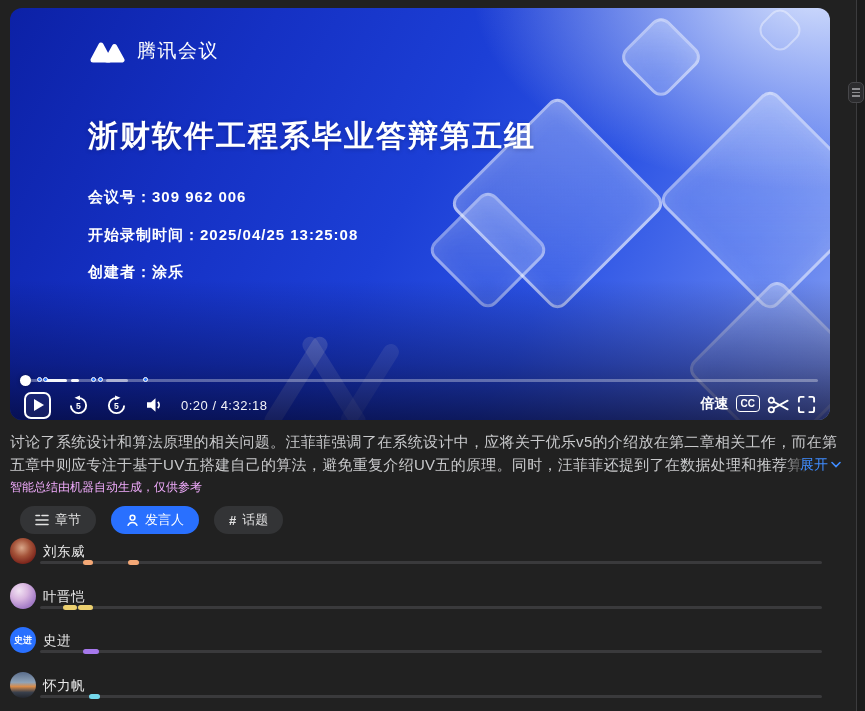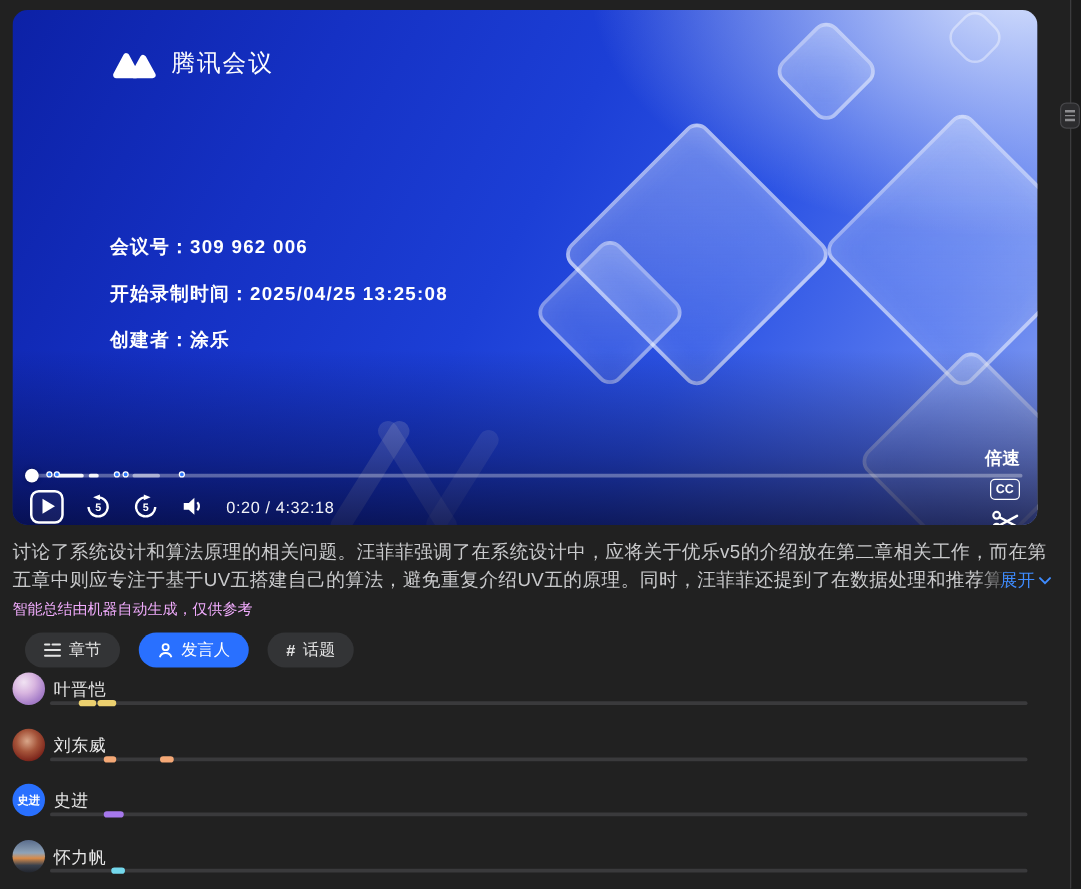--- a/index.html
+++ b/index.html
@@ -50,21 +50,21 @@
   .playhead { position:absolute; width:11px; height:11px; border-radius:50%; background:#fff;
     top:-4px; margin-left:-2px; box-shadow:0 0 4px rgba(0,0,0,0.3); }
   .p-dot { position:absolute; width:5px; height:5px; border-radius:50%; top:-2px;
     border:1.5px solid #fff; }
   .p-seg { position:absolute; height:3px; border-radius:2px; top:0; background:#fff; }
 
   
   .controls { position:absolute; left:14px; right:14px; top:382px; height:30px;
     display:flex; justify-content:space-between; align-items:center; }
   .c-left { display:flex; align-items:center; gap:17px; }
-  .c-right { display:flex; align-items:flex-end; gap:7px;flex-direction:column; }
+  .c-right { display:flex; align-items:flex-start; gap:7px; }
   .play-btn { width:27px; height:27px; border:2px solid #fff; border-radius:7px;
     display:flex; align-items:center; justify-content:center; background:rgba(255,255,255,0.06); }
   .play-tri { width:0; height:0; border-left:10px solid #fff; border-top:6px solid transparent;
     border-bottom:6px solid transparent; margin-left:3px; }
   .icon-btn { display:flex; align-items:center; justify-content:center; }
   .time-label { font-size:13px; color:rgba(255,255,255,0.95); letter-spacing:0.5px; }
   .speed-label { font-size:14px; font-weight:700; color:#fff; }
   .cc-badge { font-size:10px; font-weight:700; color:#fff; border:1.6px solid #fff;
     border-radius:4px; padding:1px 4px; line-height:13px; }
 
@@ -128,20 +128,21 @@
     <div class="brand-row">
       <span>
         <svg width="40" height="25" viewBox="0 0 40 25">
           <path d="M5 21 L13 6 L21 21 Z" fill="#fff" stroke="#fff" stroke-width="5" stroke-linejoin="round"></path>
           <path d="M19 21 L26.5 7.5 L34 21 Z" fill="#fff" stroke="#fff" stroke-width="5" stroke-linejoin="round"></path>
         </svg>
       </span>
       <span class="brand-text">腾讯会议</span>
     </div>
 
+    <div class="slide-title">浙财软件工程系毕业答辩第五组</div>
     <div class="slide-meta meta-1">
       <span>会议号：</span><span>309 962 006</span>
     </div>
     <div class="slide-meta meta-2">
       <span>开始录制时间：</span><span>2025/04/25 13:25:08</span>
     </div>
     <div class="slide-meta meta-3">
       <span>创建者：</span><span>涂乐</span>
     </div>
   </div>
@@ -231,33 +232,33 @@
     <span>发言人</span>
   </div>
   <div class="tab">
     <span class="hash">#</span>
     <span>话题</span>
   </div>
 </div>
 
 <div class="speakers">
     <div class="sp-row">
+      <div class="sp-avatar av-a2"></div>
+      <div class="sp-name">刘东威</div>
+      <div class="sp-track">
+        <div class="sp-seg" style="left: 5.5%; width: 1.3%; background: rgb(244, 168, 118);"></div>
+        <div class="sp-seg" style="left: 11.3%; width: 1.3%; background: rgb(244, 168, 118);"></div>
+      </div>
+    </div>
+    <div class="sp-row">
       <div class="sp-avatar av-a1"></div>
       <div class="sp-name">叶晋恺</div>
       <div class="sp-track">
         <div class="sp-seg" style="left: 2.9%; width: 1.8%; background: rgb(236, 208, 111);"></div>
         <div class="sp-seg" style="left: 4.9%; width: 1.9%; background: rgb(236, 208, 111);"></div>
-      </div>
-    </div>
-    <div class="sp-row">
-      <div class="sp-avatar av-a2"></div>
-      <div class="sp-name">刘东威</div>
-      <div class="sp-track">
-        <div class="sp-seg" style="left: 5.5%; width: 1.3%; background: rgb(244, 168, 118);"></div>
-        <div class="sp-seg" style="left: 11.3%; width: 1.3%; background: rgb(244, 168, 118);"></div>
       </div>
     </div>
     <div class="sp-row">
       <div class="sp-avatar av-a3">史进</div>
       <div class="sp-name">史进</div>
       <div class="sp-track">
         <div class="sp-seg" style="left: 5.5%; width: 2%; background: rgb(166, 120, 236);"></div>
       </div>
     </div>
     <div class="sp-row">

